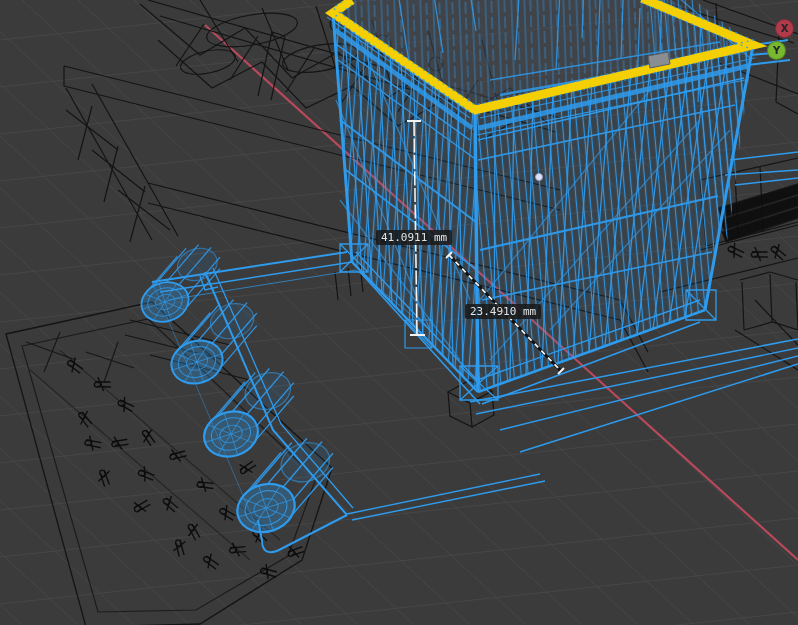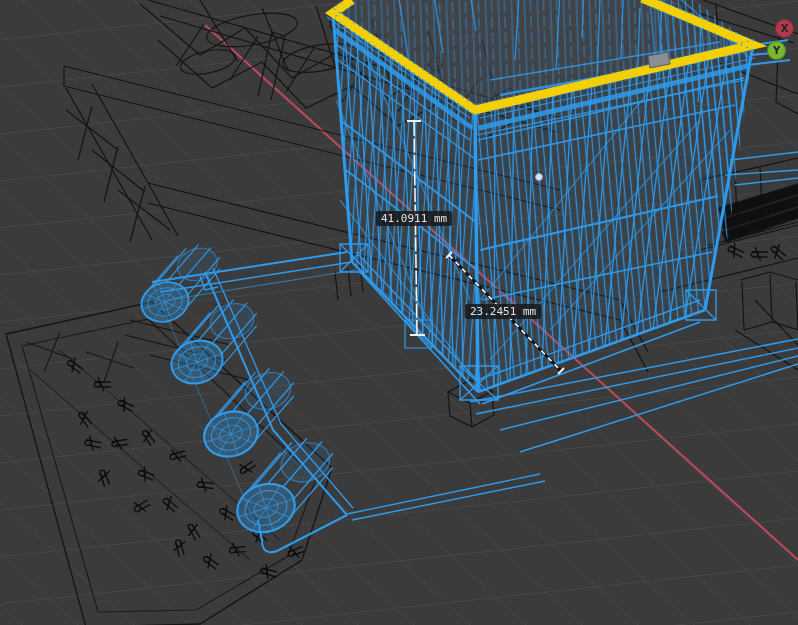--- a/index.html
+++ b/index.html
@@ -2,21 +2,21 @@
 <html><head>
 <meta charset="utf-8">
 <style>
   html,body{margin:0;padding:0;background:#222;}
   .stage{position:relative;width:798px;height:625px;overflow:hidden;background:#3b3b3b;
          font-family:"DejaVu Sans Mono","Liberation Mono",monospace;}
   .stage svg{position:absolute;left:0;top:0;}
   .measure-badge{position:absolute;background:rgba(24,24,24,.84);color:#e3e3e3;
     font:11px/15px "DejaVu Sans Mono","Liberation Mono",monospace;
     padding:0 5px;border-radius:2px;white-space:nowrap;letter-spacing:0;}
-  .badge-a{left:376px;top:211px;text-align:center;}
+  .badge-a{left:376px;top:230px;text-align:center;}
   .badge-b{left:465px;top:304px;}
   .gizmo-ball{position:absolute;width:19px;height:19px;border-radius:50%;
     display:flex;align-items:center;justify-content:center;
     font-family:"DejaVu Sans","Liberation Sans",sans-serif;font-weight:bold;font-size:10px;
     color:#23252a;box-shadow:inset 0 0 0 1px rgba(0,0,0,.28);}
   .gizmo-x{left:775px;top:19px;background:#b13b4b;}
   .gizmo-y{left:767px;top:41px;background:#77b830;}
 </style>
 </head>
 <body>
@@ -228,17 +228,17 @@
   <g fill="none">
     <path d="M414,122 L417,334" stroke="#f2f2f2" stroke-width="1.6" stroke-dasharray="14 2.5"></path>
     <path d="M407,121 L421,121 M410,335 L425,335" stroke="#f2f2f2" stroke-width="2"></path>
     <path d="M449,255 L561,371" stroke="#111" stroke-width="3"></path>
     <path d="M449,255 L561,371" stroke="#f2f2f2" stroke-width="1.8" stroke-dasharray="5 4.5"></path>
     <path d="M452,252 L446,258 M564,368 L558,374" stroke="#f2f2f2" stroke-width="2"></path>
   </g>
 </svg>
 
 <div class="measure-badge badge-a">41.0911 mm</div>
-<div class="measure-badge badge-b">23.2451 mm</div>
+<div class="measure-badge badge-b">23.4910 mm</div>
 
 <div class="gizmo-ball gizmo-x">X</div>
 <div class="gizmo-ball gizmo-y">Y</div>
 </div>
 
 </body></html>

